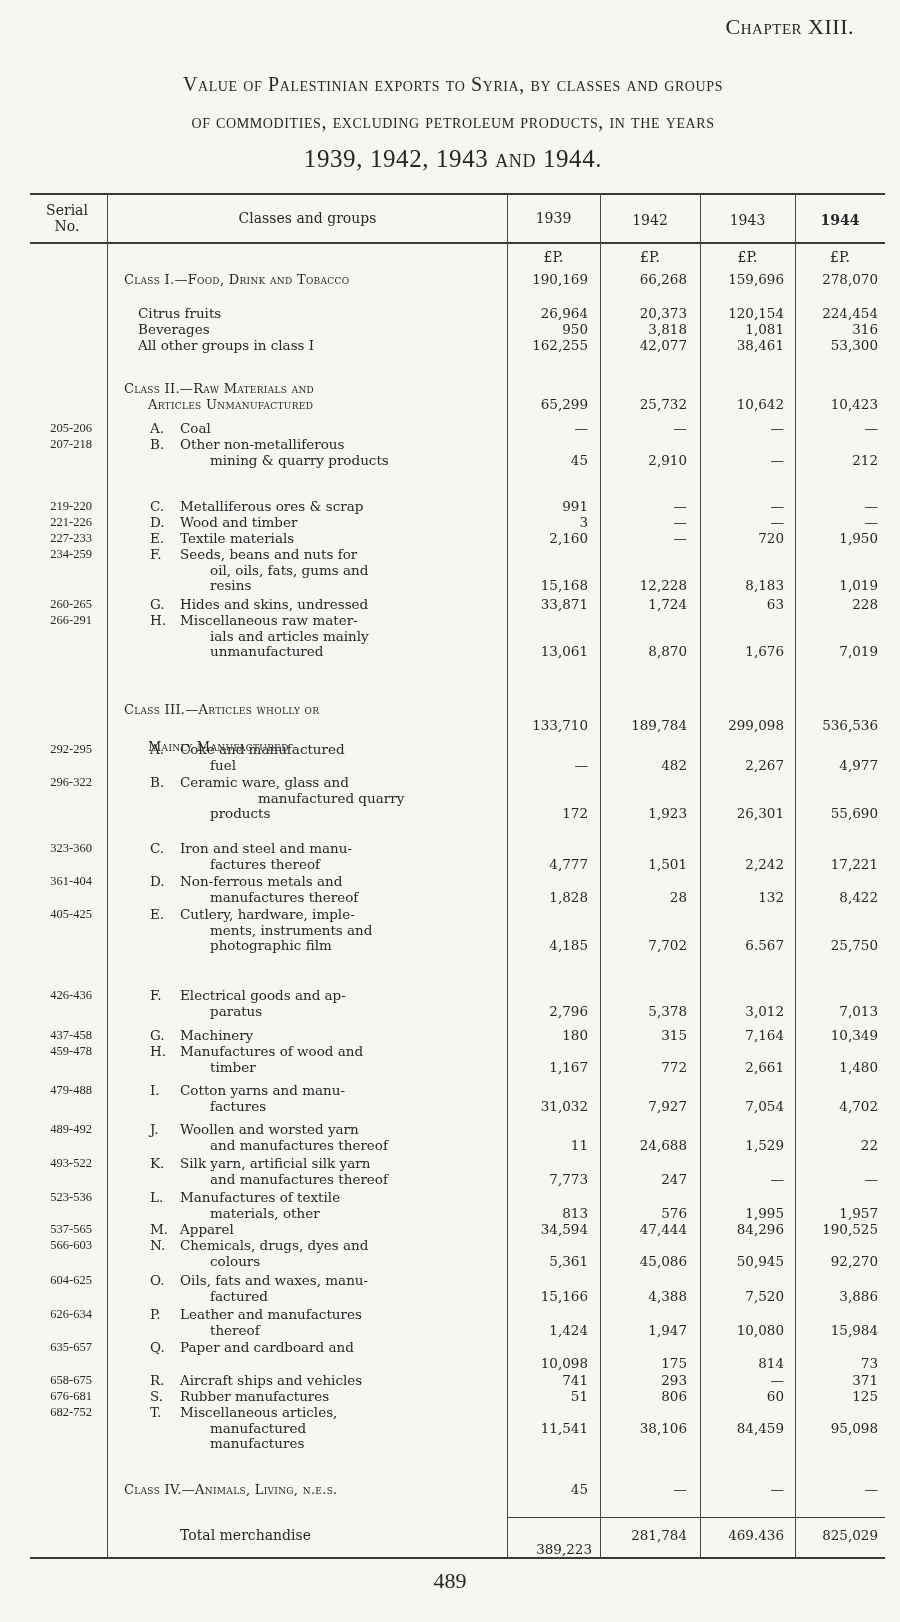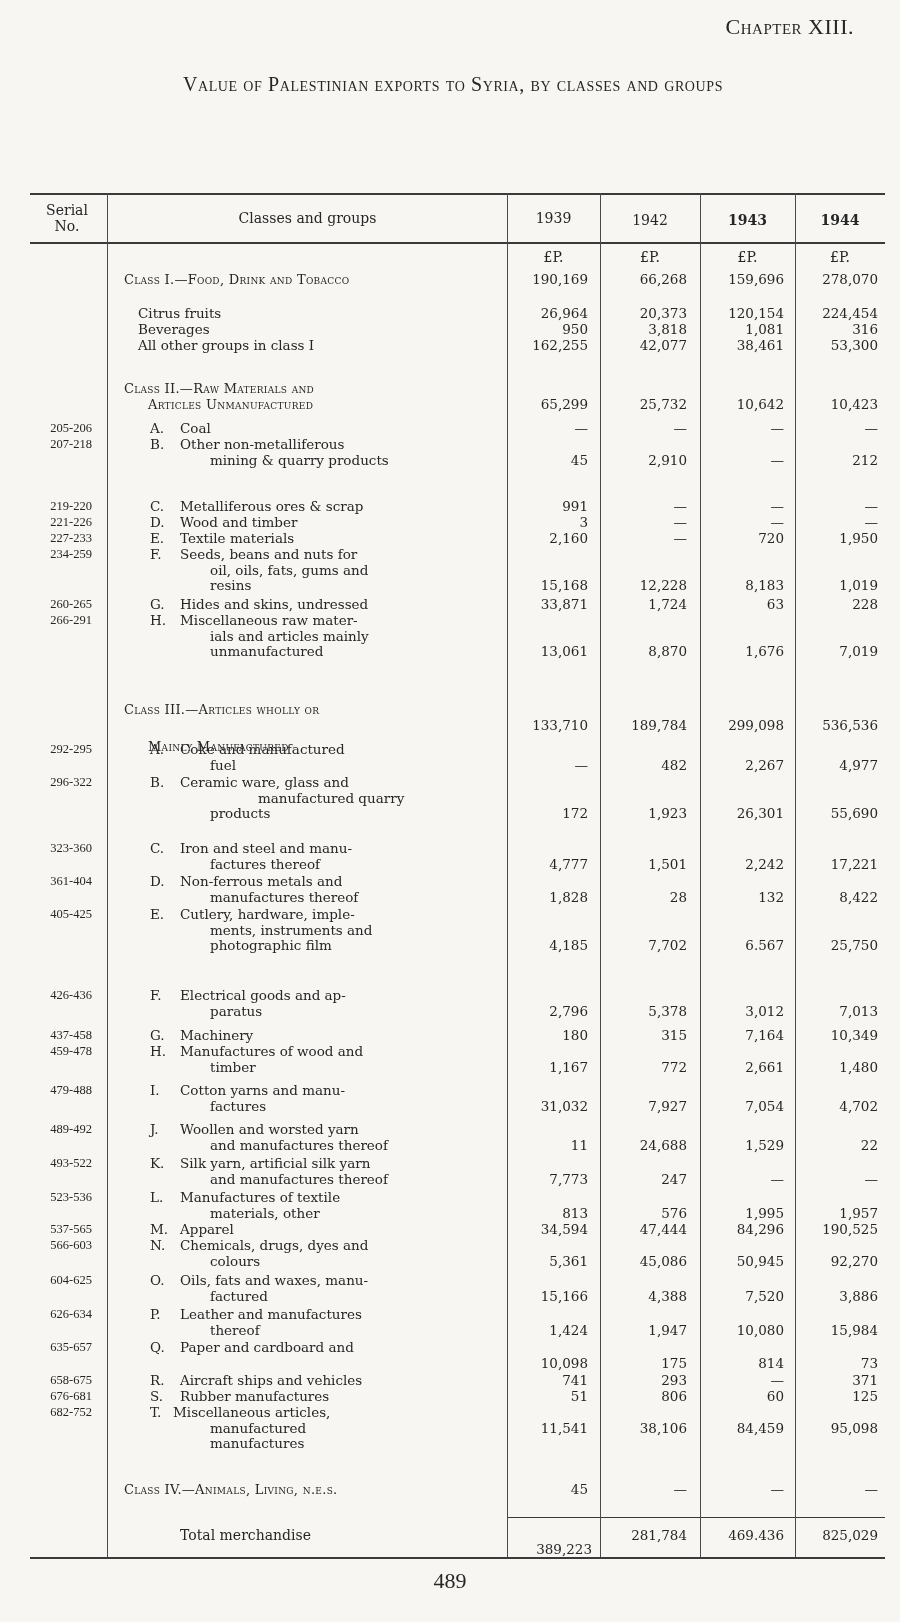--- a/index.html
+++ b/index.html
@@ -29,41 +29,43 @@
   .sc { font-variant: small-caps; font-size: 13px; letter-spacing: 0.3px; }
   .page-num { position: absolute; top: 1568px; left: 0; width: 900px; text-align: center; font-size: 22px; font-family: "Liberation Serif", "DejaVu Serif", serif; }
 </style>
 </head>
 <body>
 
 <div class="chapter">Chapter XIII.</div>
 
 <div class="title">
   <div>Value of Palestinian exports to Syria, by classes and groups</div>
+  <div>of commodities, excluding petroleum products, in the years</div>
+  <div class="yrs">1939, 1942, 1943 and 1944.</div>
 </div>
 
 <div class="rule" style="left:30px; width:855px; top:193px; height:2px;"></div>
 <div class="rule" style="left:30px; width:855px; top:242px; height:2px;"></div>
 <div class="rule" style="left:507px; width:378px; top:1517px; height:1px;"></div>
 <div class="rule" style="left:30px; width:855px; top:1557px; height:2px;"></div>
 
 <div class="vline" style="left:107px; top:193px; height:1364px;"></div>
 <div class="vline" style="left:507px; top:193px; height:1364px;"></div>
 <div class="vline" style="left:600px; top:193px; height:1364px;"></div>
 <div class="vline" style="left:700px; top:193px; height:1364px;"></div>
 <div class="vline" style="left:795px; top:193px; height:1364px;"></div>
 
 <div class="hdr" style="left:28px; width:78px; top:202px;">
   <div>Serial</div>
   <div>No.</div>
 </div>
 <div class="hdr" style="left:108px; width:399px; top:210px;">Classes and groups</div>
 <div class="hdr" style="left:507px; width:93px; top:210px;">1939</div>
 <div class="hdr" style="left:600px; width:100px; top:212px;">1942</div>
-<div class="hdr" style="left:700px; width:95px; top:212px;font-weight:bold;">1943</div>
+<div class="hdr" style="left:700px; width:95px; top:212px;">1943</div>
 <div class="hdr" style="left:795px; width:90px; top:212px; font-weight:bold;">1944</div>
 
 <div class="hdr" style="left:507px; width:93px; top:249px;">£P.</div>
 <div class="hdr" style="left:600px; width:100px; top:249px;">£P.</div>
 <div class="hdr" style="left:700px; width:95px; top:249px;">£P.</div>
 <div class="hdr" style="left:795px; width:90px; top:249px;">£P.</div>
 
 <div id="rows">
     <div class="cell sc" style="left: 124px; top: 272px;">Class I.—Food, Drink and Tobacco</div>
     <div class="num" style="left: 500px; top: 272px;">190,169</div>
@@ -303,21 +305,21 @@
     <div class="num" style="left: 790px; top: 1373px;">371</div>
     <div class="serial" style="top: 1389px;">676-681</div>
     <div class="cell" style="left: 150px; top: 1389px;">S.</div>
     <div class="cell" style="left: 180px; top: 1389px;">Rubber manufactures</div>
     <div class="num" style="left: 500px; top: 1389px;">51</div>
     <div class="num" style="left: 599px; top: 1389px;">806</div>
     <div class="num" style="left: 696px; top: 1389px;">60</div>
     <div class="num" style="left: 790px; top: 1389px;">125</div>
     <div class="serial" style="top: 1405px;">682-752</div>
     <div class="cell" style="left: 150px; top: 1405px;">T.</div>
-    <div class="cell" style="left: 173px; top: 1405px; text-align: right;">Miscellaneous articles,</div>
+    <div class="cell" style="left: 180px; top: 1405px; text-align: right;">Miscellaneous articles,</div>
     <div class="cell" style="left: 210px; top: 1420.5px;">manufactured</div>
     <div class="num" style="left: 500px; top: 1420.5px;">11,541</div>
     <div class="num" style="left: 599px; top: 1420.5px;">38,106</div>
     <div class="num" style="left: 696px; top: 1420.5px;">84,459</div>
     <div class="num" style="left: 790px; top: 1420.5px;">95,098</div>
     <div class="cell sc" style="left: 124px; top: 1482px;">Class IV.—Animals, Living, n.e.s.</div>
     <div class="num" style="left: 500px; top: 1482px;">45</div>
     <div class="num" style="left: 599px; top: 1482px;">—</div>
     <div class="num" style="left: 696px; top: 1482px;">—</div>
     <div class="num" style="left: 790px; top: 1482px;">—</div>

